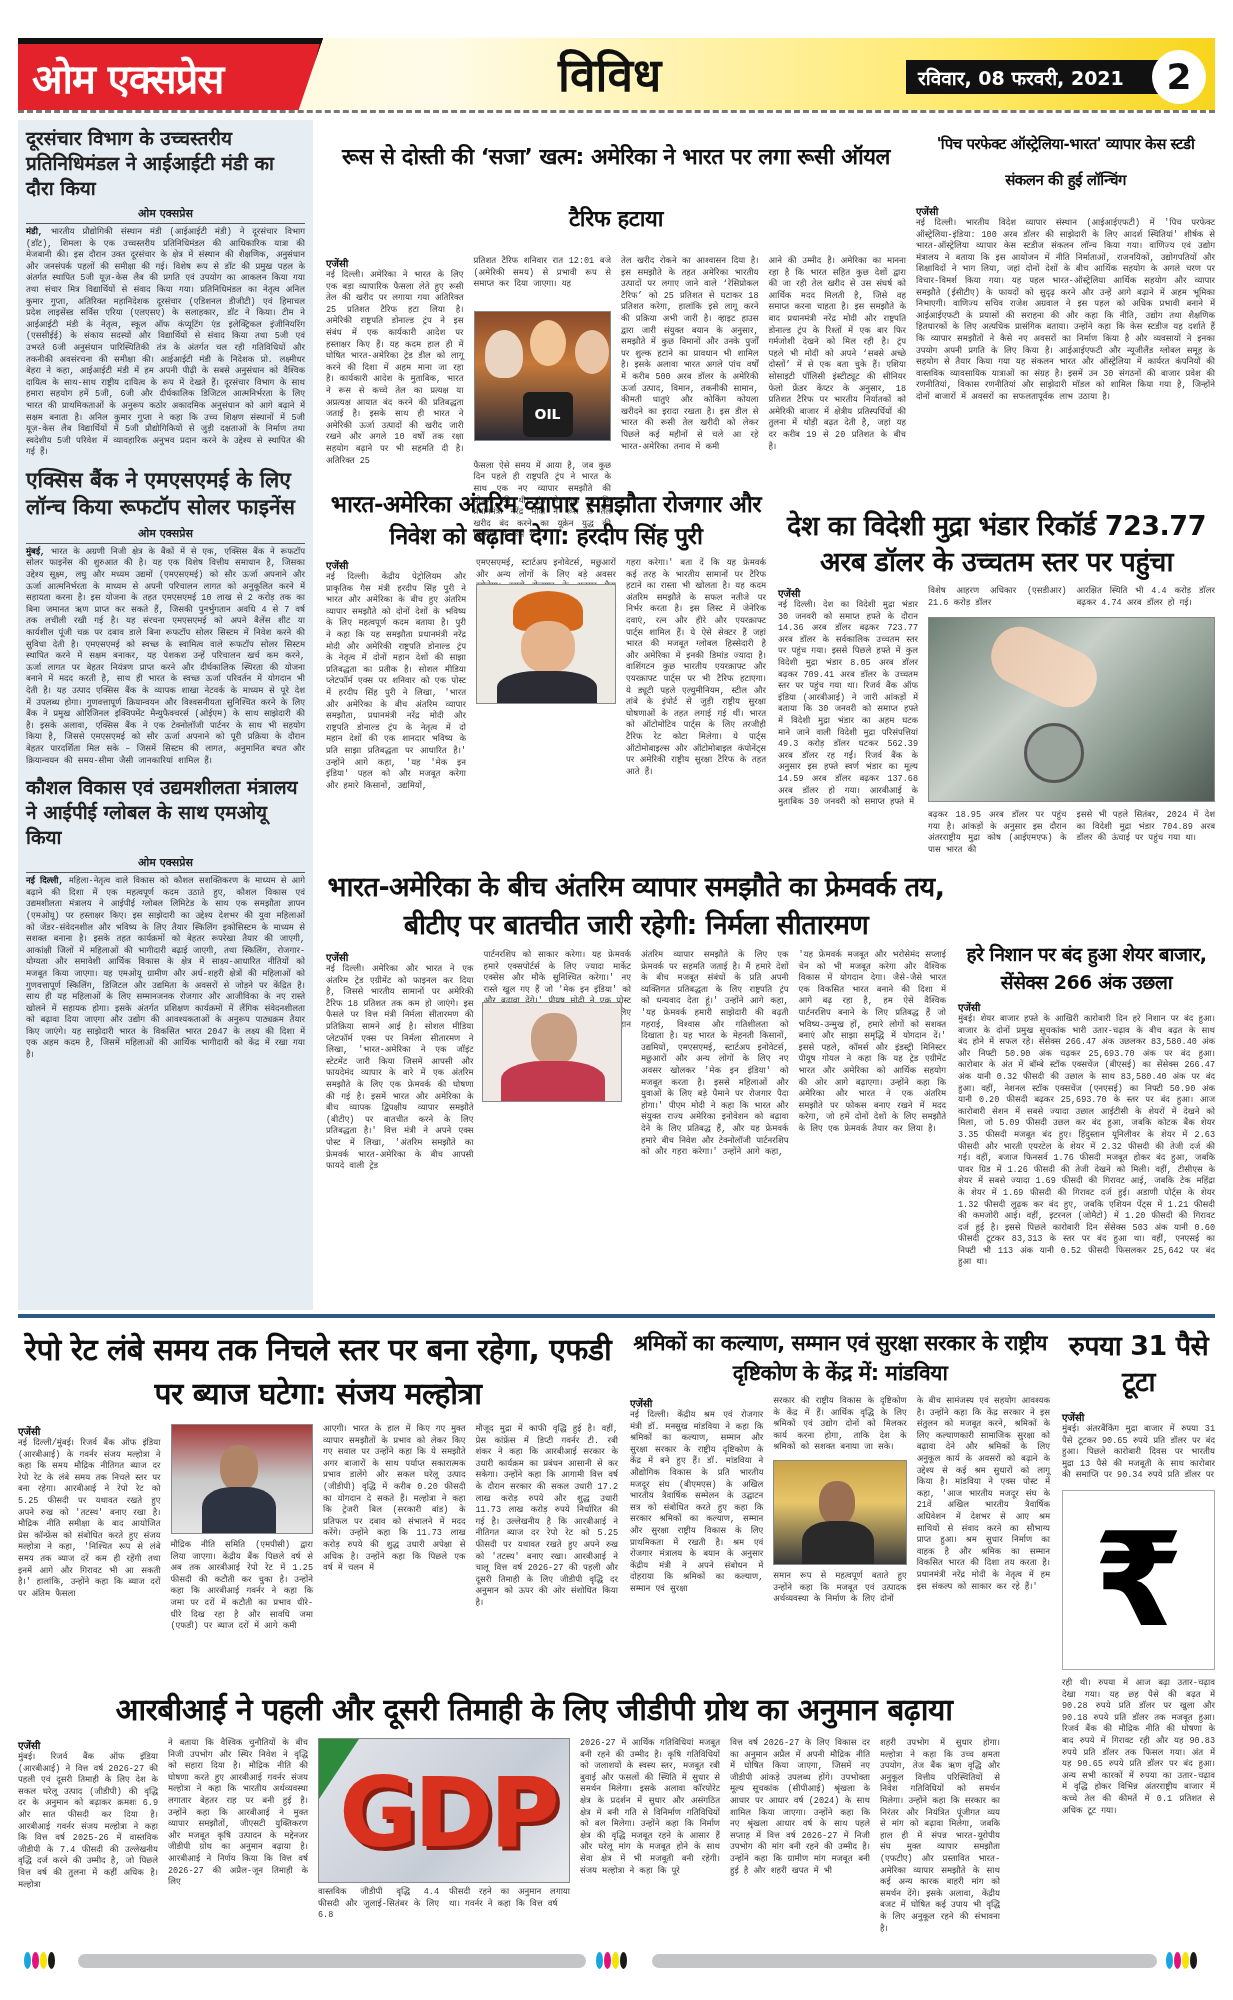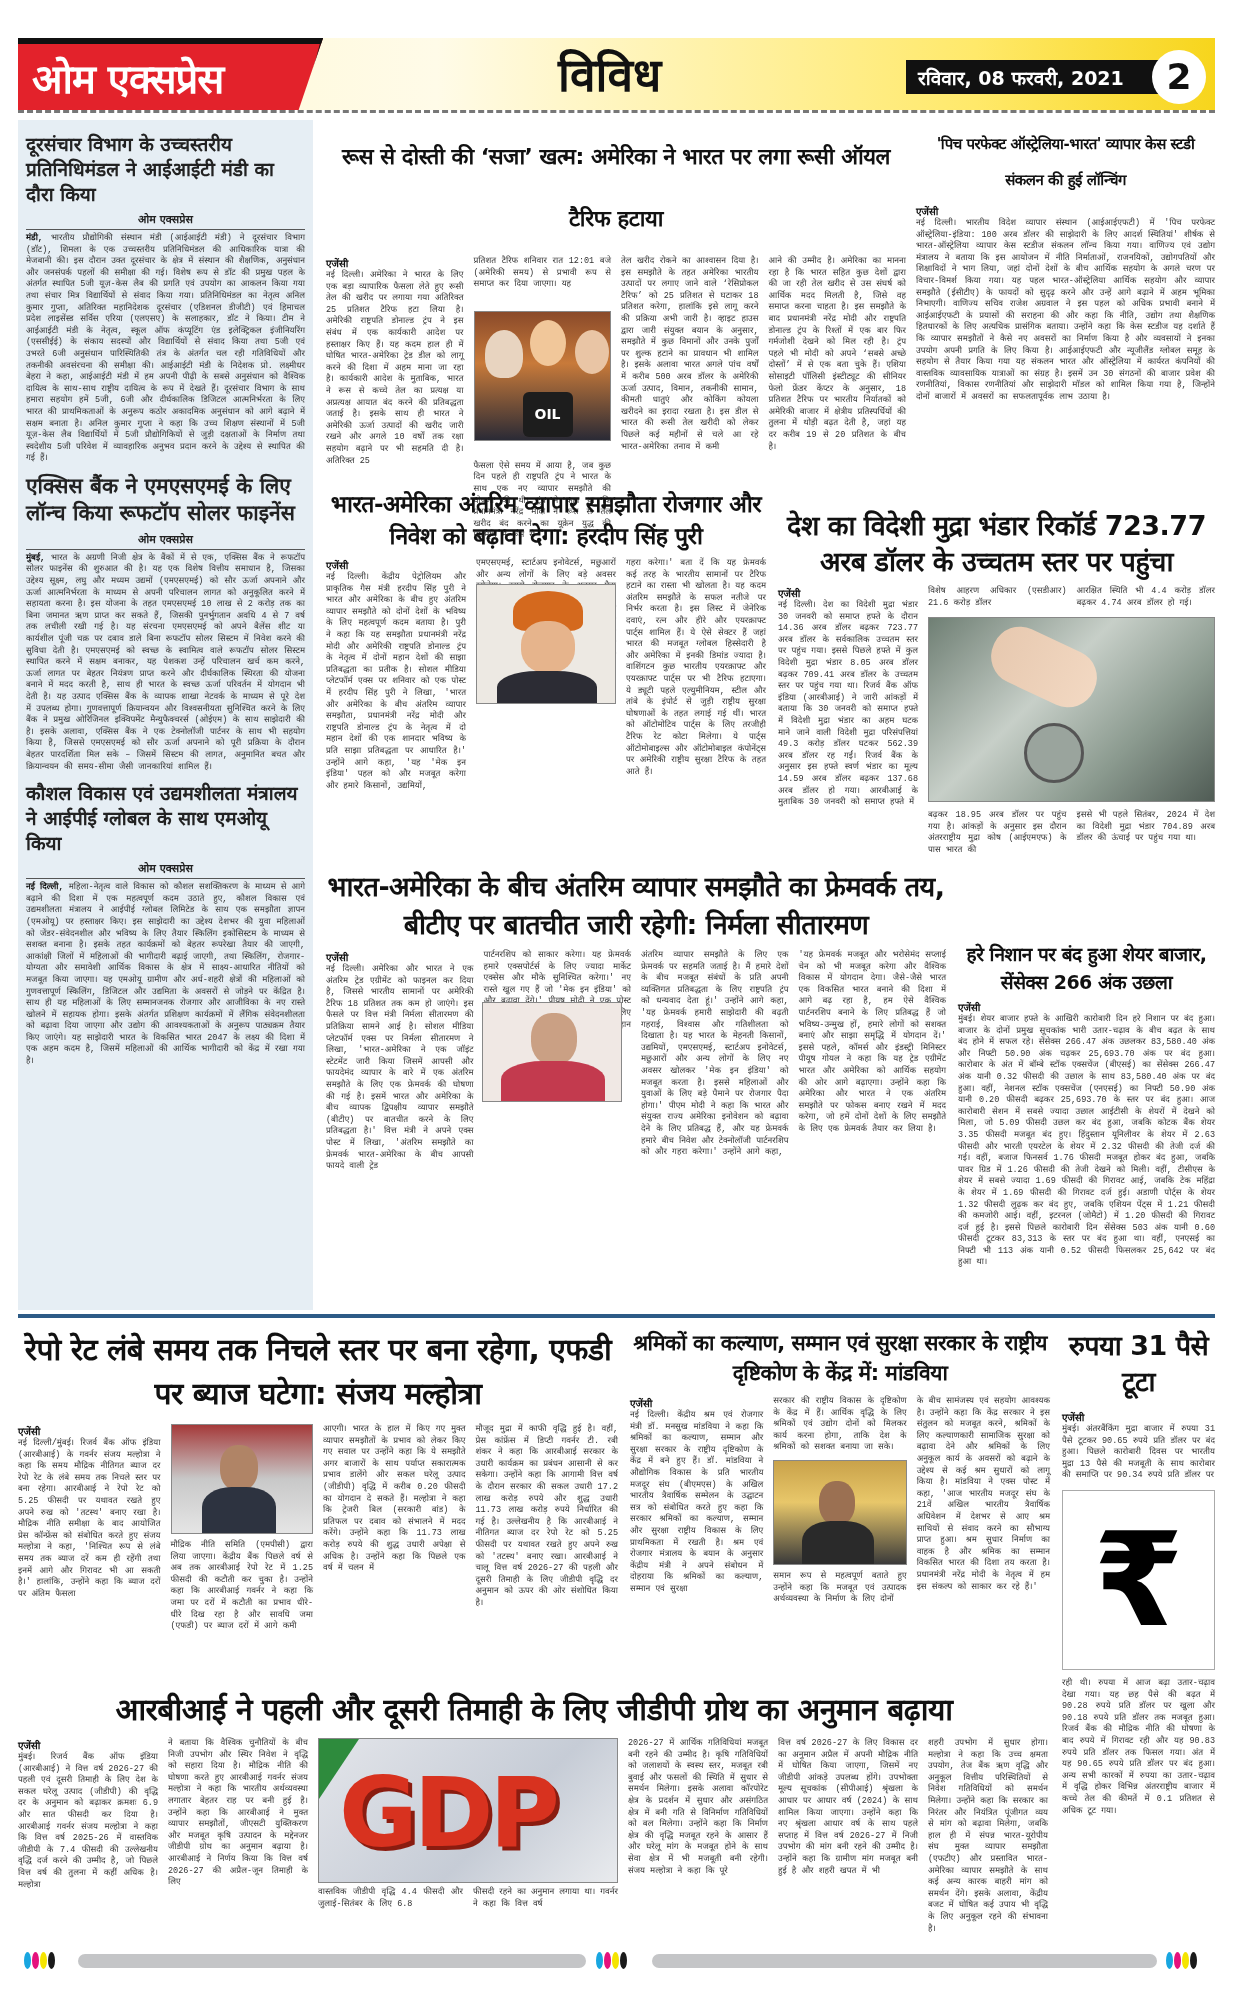--- a/index.html
+++ b/index.html
@@ -7,21 +7,21 @@
 .page{position:absolute;left:18px;top:38px;width:1197px;height:1890px}
 .masthead{position:absolute;left:0;top:0;width:1197px;height:72px;background:linear-gradient(90deg,#fff8d0 0%,#fffbe8 35%,#ffe96a 80%,#f7d51c 100%)}
 .mast-brand{position:absolute;left:0;top:0;width:305px;height:72px;background:#e3222b;clip-path:polygon(0 0,100% 0,92% 100%,0 100%);border-top:6px solid #111}
 .mast-brand span{position:absolute;left:14px;top:6px;font-family:"DejaVu Sans",sans-serif;font-weight:bold;font-size:40px;color:#fff;letter-spacing:-1px}
 .mast-brand:after{content:"";position:absolute;right:0;top:-6px;width:12px;height:78px;background:#111;transform:skewX(-15deg)}
 .mast-section{position:absolute;left:540px;top:4px;font-size:46px;color:#111;font-weight:bold}
 .mast-date{position:absolute;left:888px;top:22px;width:262px;height:34px;background:#111;color:#fff;font-size:19px;font-weight:bold;padding:5px 0 0 12px}
 .mast-page{position:absolute;left:1134px;top:12px;width:54px;height:54px;border-radius:50%;background:#fff;color:#111;font-size:36px;font-weight:bold;text-align:center;line-height:54px}
 .dashline{position:absolute;left:0;top:72px;width:1197px;border-top:3px dashed #777}
 
-.col-left{position:absolute;left:0;top:82px;width:295px;height:1190px;background:#e6eef4;padding:12px 8px}
+.col-left{position:absolute;left:0;top:82px;width:295px;height:1190px;background:#e6eef4;padding:6px 8px}
 .hl-sm{font-weight:bold;font-size:19px;line-height:25px;color:#222}
 .byline{text-align:center;font-size:11px;font-weight:bold;border-bottom:1px solid #555;padding:2px 0 3px;margin:2px 0 3px}
 .body-text{font-family:Liberation Mono, monospace;font-size:8.5px;line-height:11.6px;text-align:justify;color:#333}
 .body-text b{font-weight:bold;color:#111}
 .story{margin-bottom:8px}
 
 .hl-big{font-weight:bold;text-align:center;color:#111;letter-spacing:-0.5px}
 .sec{position:absolute}
 .cols{display:flex;gap:10px}
 .cols>div{flex:1}
@@ -230,21 +230,21 @@
   <div class="sec" style="left:0;top:1650px;width:1032px;height:280px">
     <div class="hl-big" style="font-size:30px;line-height:40px;padding:2px 0 8px">आरबीआई ने पहली और दूसरी तिमाही के लिए जीडीपी ग्रोथ का अनुमान बढ़ाया</div>
     <div style="display:flex;gap:10px">
       <div style="width:140px">
         <div class="agency">एजेंसी</div>
         <div class="body-text">मुंबई। रिजर्व बैंक ऑफ इंडिया (आरबीआई) ने वित्त वर्ष 2026-27 की पहली एवं दूसरी तिमाही के लिए देश के सकल घरेलू उत्पाद (जीडीपी) की वृद्धि दर के अनुमान को बढ़ाकर क्रमशः 6.9 और सात फीसदी कर दिया है। आरबीआई गवर्नर संजय मल्होत्रा ने कहा कि वित्त वर्ष 2025-26 में वास्तविक जीडीपी के 7.4 फीसदी की उल्लेखनीय वृद्धि दर्ज करने की उम्मीद है, जो पिछले वित्त वर्ष की तुलना में कहीं अधिक है। मल्होत्रा</div>
       </div>
       <div style="width:140px">
         <div class="body-text">ने बताया कि वैश्विक चुनौतियों के बीच निजी उपभोग और स्थिर निवेश ने वृद्धि को सहारा दिया है। मौद्रिक नीति की घोषणा करते हुए आरबीआई गवर्नर संजय मल्होत्रा ने कहा कि भारतीय अर्थव्यवस्था लगातार बेहतर राह पर बनी हुई है। उन्होंने कहा कि आरबीआई ने मुक्त व्यापार समझौतों, जीएसटी युक्तिकरण और मजबूत कृषि उत्पादन के मद्देनजर जीडीपी ग्रोथ का अनुमान बढ़ाया है। आरबीआई ने निर्णय किया कि वित्त वर्ष 2026-27 की अप्रैल-जून तिमाही के लिए</div>
       </div>
-      <div style="width:300px">
+      <div style="width:252px">
         <div class="img-box" style="height:145px;background:linear-gradient(135deg,#e3e5ea,#c6ccd6 60%,#e9ebee)">
           <div style="position:absolute;left:0;top:0;width:40px;height:60px;background:#2e8b3d;clip-path:polygon(0 0,100% 0,0 100%)"></div>
           <div style="position:absolute;left:20px;top:18px;font-size:96px;font-weight:bold;color:#d8321f;text-shadow:4px 4px 0 #8a1c10;letter-spacing:-4px">GDP</div>
         </div>
         <div style="display:flex;gap:10px;margin-top:4px">
           <div class="body-text" style="flex:1">वास्तविक जीडीपी वृद्धि 4.4 फीसदी और जुलाई-सितंबर के लिए 6.8</div>
           <div class="body-text" style="flex:1">फीसदी रहने का अनुमान लगाया था। गवर्नर ने कहा कि वित्त वर्ष</div>
         </div>
       </div>
       <div style="width:140px">

